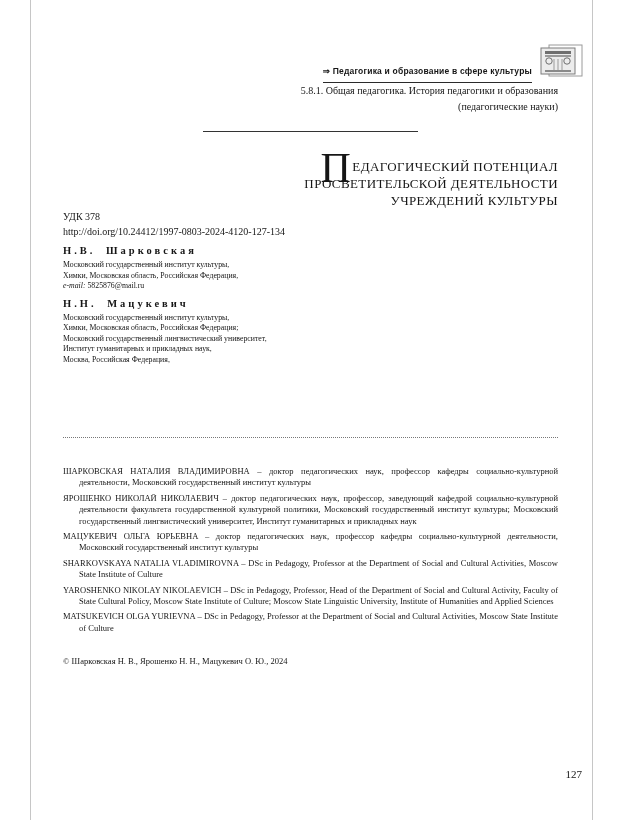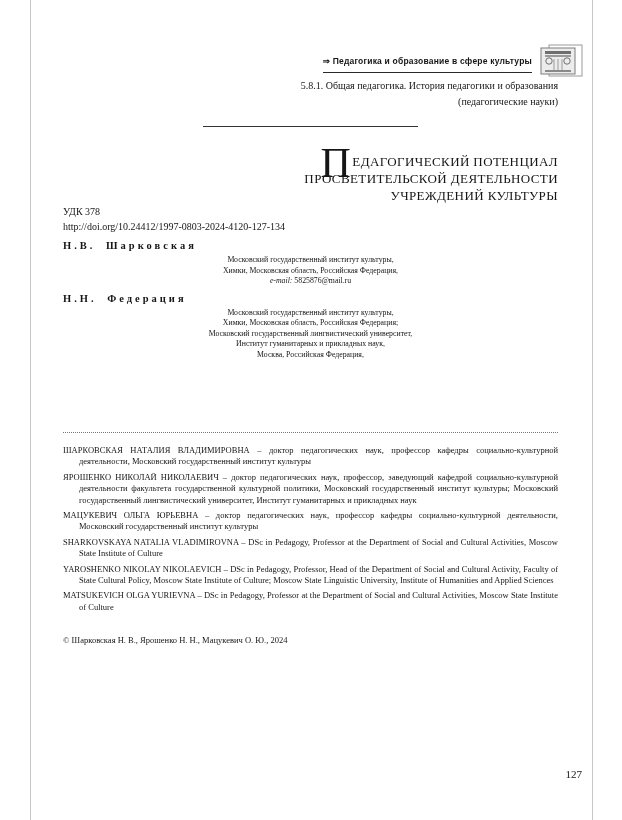--- a/index.html
+++ b/index.html
@@ -19,21 +19,21 @@
 
   .content { position:absolute; left:63px; right:64px; top:0; }
 
   .running-head {
     margin-top:44px;
     display:flex; justify-content:flex-end; align-items:flex-start;
   }
   .rh-text {
     font-family:"Liberation Sans", sans-serif;
     font-weight:bold; font-size:8.5px; letter-spacing:0.2px;
-    padding-bottom:6px; margin-top:12px;
+    padding-bottom:6px; margin-top:22px;
     border-bottom:1px solid #2a2a2a;
     white-space:nowrap;
   }
   .logo { margin-left:8px; margin-right:-26px; line-height:0; }
 
   .section-heading {
     text-align:right;
     font-size:10px; line-height:16px;
   }
 
@@ -50,26 +50,26 @@
     font-size:42px; line-height:0; vertical-align:-11px; margin-right:1px;
   }
 
   .meta { font-size:10px; line-height:15px; }
   .doi { color:#161616; text-decoration:none; }
 
   .author-name {
     margin-top:6px; font-weight:bold;
     font-size:10.5px; letter-spacing:3px; word-spacing:5px;
   }
-  .aff { margin-top:4px; font-size:7.8px; line-height:10.5px;text-align:center; }
+  .aff { margin-top:4px; font-size:7.8px; line-height:10.5px; }
   .italic { font-style:italic; }
 
   .dotted { margin-top:72px; border:none; border-top:1px dotted #777; height:0; }
 
-  .bios { margin-top:12px; }
+  .bios { margin-top:28px; }
   .bio {
     font-size:8.5px; line-height:11.4px;
     text-align:justify;
     padding-left:16px; text-indent:-16px;
     margin-bottom:4px;
   }
 
   .copyright { margin-top:22px; text-align:left; font-size:8.5px; }
 
   .page-number {
@@ -129,21 +129,21 @@
     <div>
       <div class="author-name">Н.В. Шарковская</div>
       <div class="aff">
         <div>Московский государственный институт культуры,</div>
         <div>Химки, Московская область, Российская Федерация,</div>
         <div><span class="italic">e-mail:</span> <span>5825876@mail.ru</span></div>
       </div>
     </div>
 
     <div>
-      <div class="author-name">Н.Н. Федерация</div>
+      <div class="author-name">Н.Н. Мацукевич</div>
       <div class="aff">
         <div>Московский государственный институт культуры,</div>
         <div>Химки, Московская область, Российская Федерация;</div>
         <div>Московский государственный лингвистический университет,</div>
         <div>Институт гуманитарных и прикладных наук,</div>
         <div>Москва, Российская Федерация,</div>
       </div>
     </div>
 
     <hr class="dotted">

